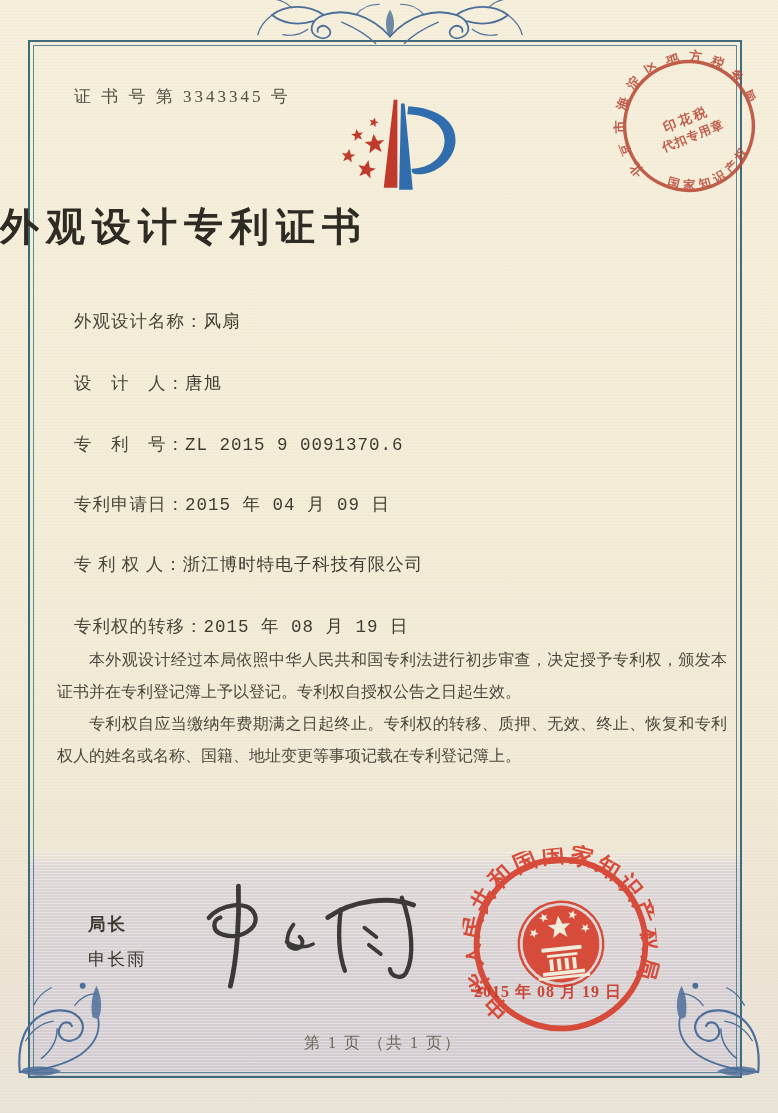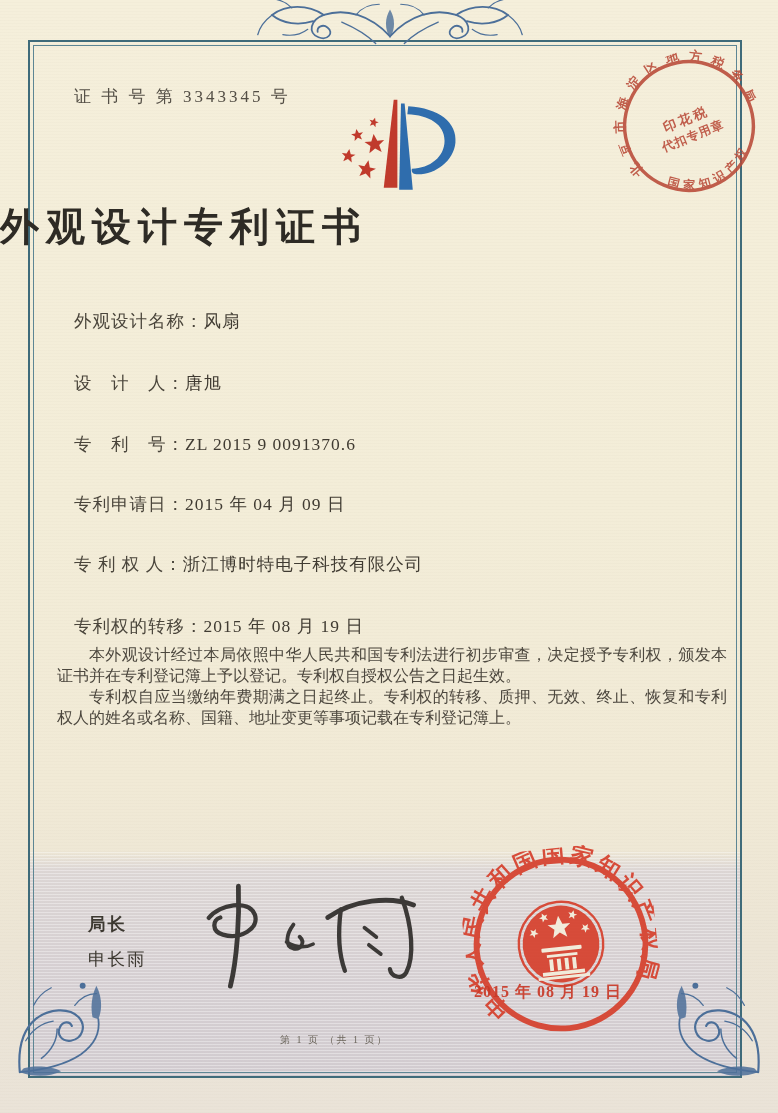--- a/index.html
+++ b/index.html
@@ -39,39 +39,39 @@
     position:absolute;left:0;top:200px;width:778px;z-index:4;
     text-align:left;font-size:39px;font-weight:bold;
     letter-spacing:7px;color:#2e2b25;
   }
   .tax-stamp{
     position:absolute;left:616px;top:53px;z-index:5;
     transform:rotate(-22deg);opacity:.88;
   }
   .field-row{position:absolute;left:74px;z-index:4;font-size:17.5px;letter-spacing:1px;white-space:nowrap;}
   .field-label{color:#4a453b;}
-  .field-value{color:#403b32;}
+  .field-value{color:#403b32;font-family:Liberation Mono, monospace;}
   .f0{top:309px}.f1{top:371px}.f2{top:432px}.f3{top:492px}.f4{top:552px}.f5{top:614px}
   .body-text{
     position:absolute;left:57px;top:644px;width:670px;z-index:4;
-    font-size:16px;line-height:21px;text-align:justify;color:#4c473e;
+    font-size:16px;line-height:32px;text-align:justify;color:#4c473e;
   }
   .body-text p{margin:0;text-indent:2em;}
   .signatory{position:absolute;left:88px;z-index:6;font-size:17.5px;color:#3d3931;letter-spacing:2px;}
   .sig-title{top:912px;font-weight:bold;}
   .sig-name{top:947px;}
   .signature-svg{position:absolute;left:192px;top:876px;z-index:6;transform:rotate(-2deg);}
   .seal{position:absolute;left:465px;top:848px;z-index:5;transform:rotate(-6deg);opacity:.93;}
   .seal-date{
     position:absolute;left:474px;top:982px;z-index:6;
     font-size:16px;font-weight:bold;letter-spacing:1px;color:#c93a28;opacity:.92;
   }
   .footer{
-    position:absolute;left:280px;top:1033px;width:170px;z-index:4;
-    text-align:left;font-size:10px;letter-spacing:2px;color:#6d675d;
+    position:absolute;left:292px;top:1033px;width:170px;z-index:4;
+    text-align:right;font-size:16px;letter-spacing:2px;color:#6d675d;
   }
 </style>
 </head>
 <body>
 
 <div class="page">
 
   <div class="pattern-band"></div>
 
   <div class="frame">

